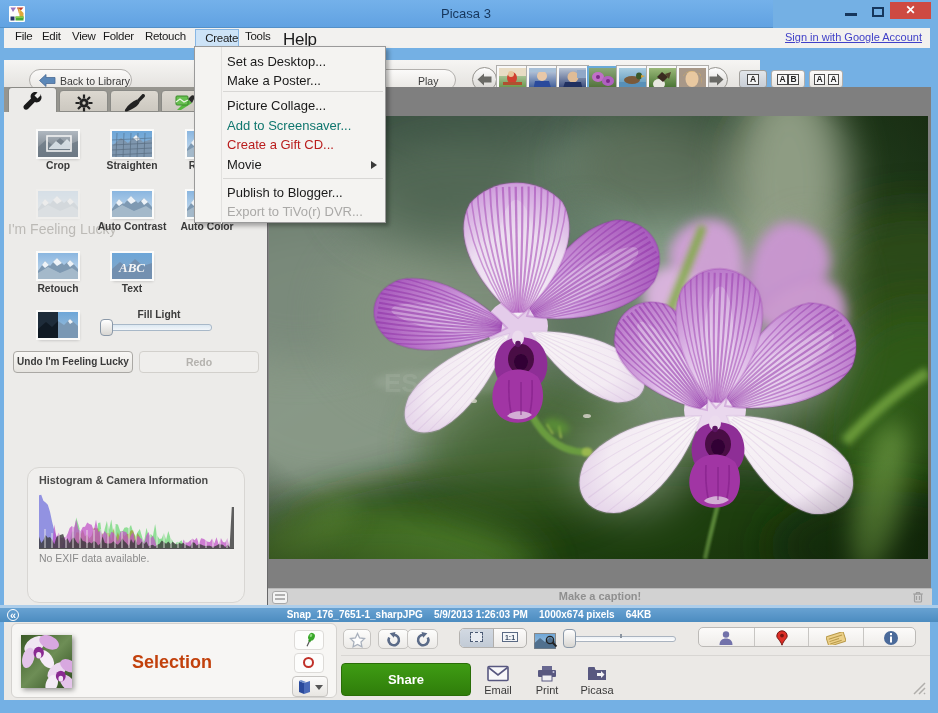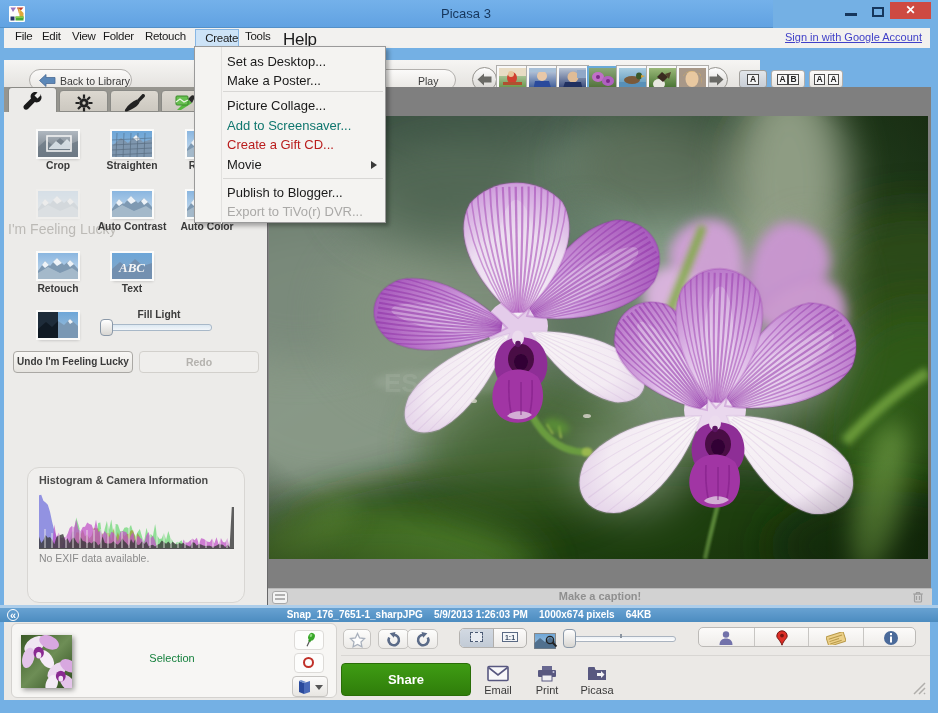--- a/index.html
+++ b/index.html
@@ -812,21 +812,21 @@
 <ellipse cx="19" cy="19" rx="4" ry="4.5" fill="#8a2a92"></ellipse>
 <ellipse cx="19" cy="21" rx="2" ry="2.5" fill="#f0e0f2"></ellipse>
 <ellipse cx="33" cy="33" rx="8.5" ry="5" fill="#ecd8f0" transform="rotate(-40 33 33)"></ellipse>
 <ellipse cx="42" cy="29" rx="7" ry="4.5" fill="#d8a8e0" transform="rotate(30 42 29)"></ellipse>
 <ellipse cx="29" cy="43" rx="7" ry="4.5" fill="#f4ecf6" transform="rotate(-70 29 43)"></ellipse>
 <ellipse cx="41" cy="42" rx="7" ry="4.5" fill="#e4c4ea" transform="rotate(50 41 42)"></ellipse>
 <ellipse cx="36" cy="37" rx="3.8" ry="4.2" fill="#8a2a92"></ellipse>
 <ellipse cx="36" cy="39" rx="1.8" ry="2.2" fill="#f0e0f2"></ellipse>
 </g>
         </svg></div>
-<div class="abs" style="left:55px;top:28px;width:210px;text-align:center;font-size:11px;font-weight:normal;color:#15803d">Selection</div>
+<div class="abs" style="left:55px;top:28px;width:210px;text-align:center;font-size:18px;font-weight:bold;color:#c2410c">Selection</div>
 <div class="abs" style="left:282px;top:6px;width:30px;height:20px;background:#fdfdfc;border:1px solid #dddbd8;border-radius:4px">
 <svg class="abs" style="left:8px;top:1px" width="14" height="17" viewBox="0 0 14 17">
           <g transform="rotate(25 7 8)">
             <ellipse cx="7" cy="4.5" rx="3.2" ry="4" fill="#3aa82a"></ellipse>
             <ellipse cx="6" cy="3.5" rx="1.2" ry="1.6" fill="#90d880"></ellipse>
             <rect x="5.8" y="8" width="2.4" height="2" fill="#2a8a1e"></rect>
             <path d="M7,10 L7,15" stroke="#555" stroke-width="1.2"></path>
           </g>
         </svg>
 </div>

